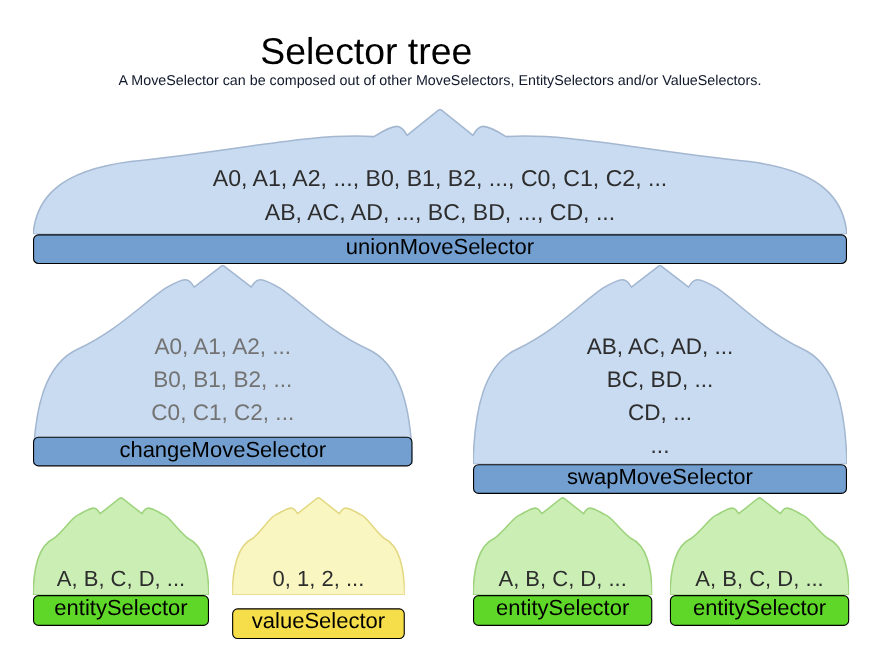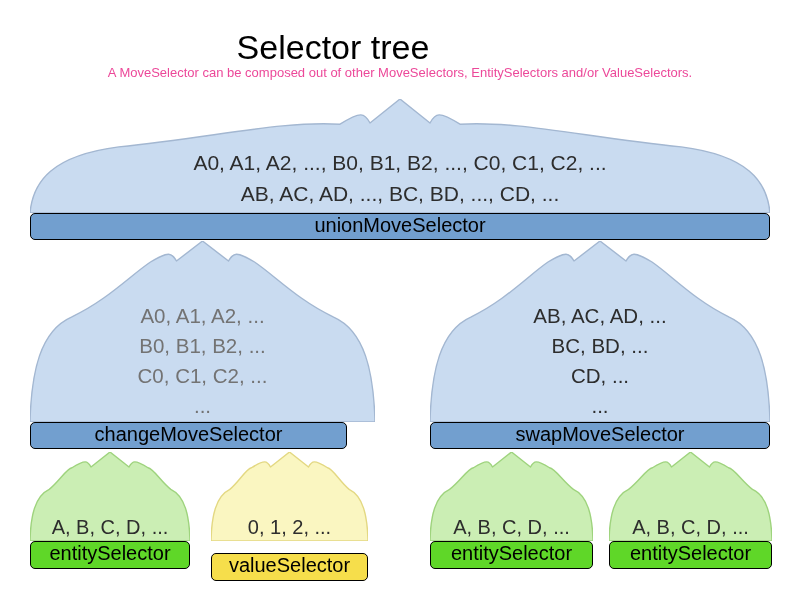--- a/index.html
+++ b/index.html
@@ -10,21 +10,21 @@
     position: relative;
     overflow: hidden;
   }
   .page { position: absolute; inset: 0; }
   .title {
     position: absolute; top: 28px; left: 0; width: 640px;
     text-align: center; font-size: 34px; font-weight: 400; color: #000; padding-left: 26px;
   }
   .subtitle {
     position: absolute; top: 65px; left: 0; width: 800px;
-    text-align: center; font-size: 13px; color: #ec4899;
+    text-align: center; font-size: 13px; color: #0f172a;
   }
   .funnel { position: absolute; }
   .funnel svg { display: block; }
   .funnel-lines {
     position: absolute; left: 0; width: 100%;
     text-align: center; color: #2d2d2d;
   }
   .lines-lg { font-size: 21px; line-height: 31px; }
   .lines-md { font-size: 20.5px; line-height: 30px; }
   .lines-sm { font-size: 20px; line-height: 26px; }
@@ -61,21 +61,21 @@
     <svg viewBox="0 0 345 181" width="345" height="181">
         <path d="M 0 181 C 1.3800000000000001 130.32 10.35 89.7036 41.4 76.02 C 76.995 59.2956 100.725 34.208999999999996 120.5 21 C 138.7 10 141.82 11.6 146.5 20 L 172.5 0 L 198.5 20 C 203.18 11.6 206.3 10 224.5 21 C 244.275 34.208999999999996 268.005 59.2956 303.6 76.02 C 334.65 89.7036 343.62 130.32 345 181 Z" fill="#c9dbf0" stroke="#a3b7d1" stroke-width="1.4" stroke-linejoin="round"></path>
       </svg>
     <div class="funnel-lines lines-md" style="top: 60px; color: #737373;">
       <div>A0, A1, A2, ...</div>
       <div>B0, B1, B2, ...</div>
       <div>C0, C1, C2, ...</div>
       <div>...</div>
     </div>
   </div>
-  <div class="bar" style="left: 30px; top: 422px; width: 317px; height: 27px; background: rgb(114, 159, 207);">
+  <div class="bar" style="left: 30px; top: 397px; width: 345px; height: 27px; background: rgb(114, 159, 207);">
     <span>changeMoveSelector</span>
   </div>
 
   <div class="funnel" style="left:430px; top:241px; width:340px; height:181px;">
     <svg viewBox="0 0 340 181" width="340" height="181">
         <path d="M 0 181 C 1.36 130.32 10.2 89.7036 40.8 76.02 C 75.53999999999999 59.2956 98.7 34.208999999999996 118 21 C 136.2 10 139.32 11.6 144 20 L 170 0 L 196 20 C 200.68 11.6 203.8 10 222 21 C 241.3 34.208999999999996 264.46000000000004 59.2956 299.2 76.02 C 329.8 89.7036 338.64 130.32 340 181 Z" fill="#c9dbf0" stroke="#a3b7d1" stroke-width="1.4" stroke-linejoin="round"></path>
       </svg>
     <div class="funnel-lines lines-md" style="top: 60px; color: rgb(45, 45, 45);">
       <div>AB, AC, AD, ...</div>
       <div>BC, BD, ...</div>

